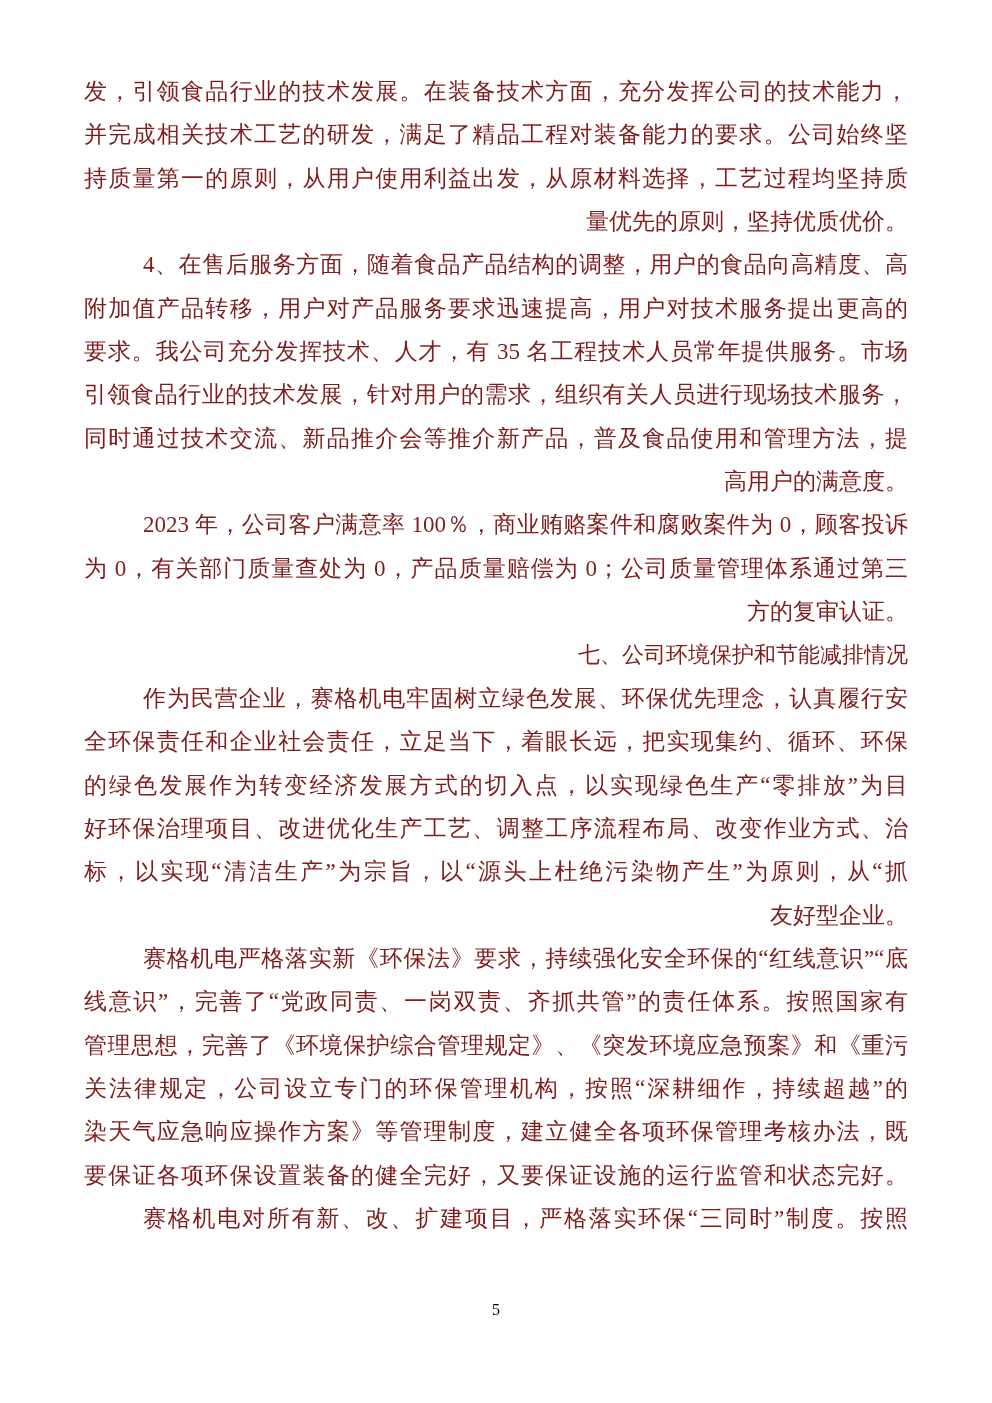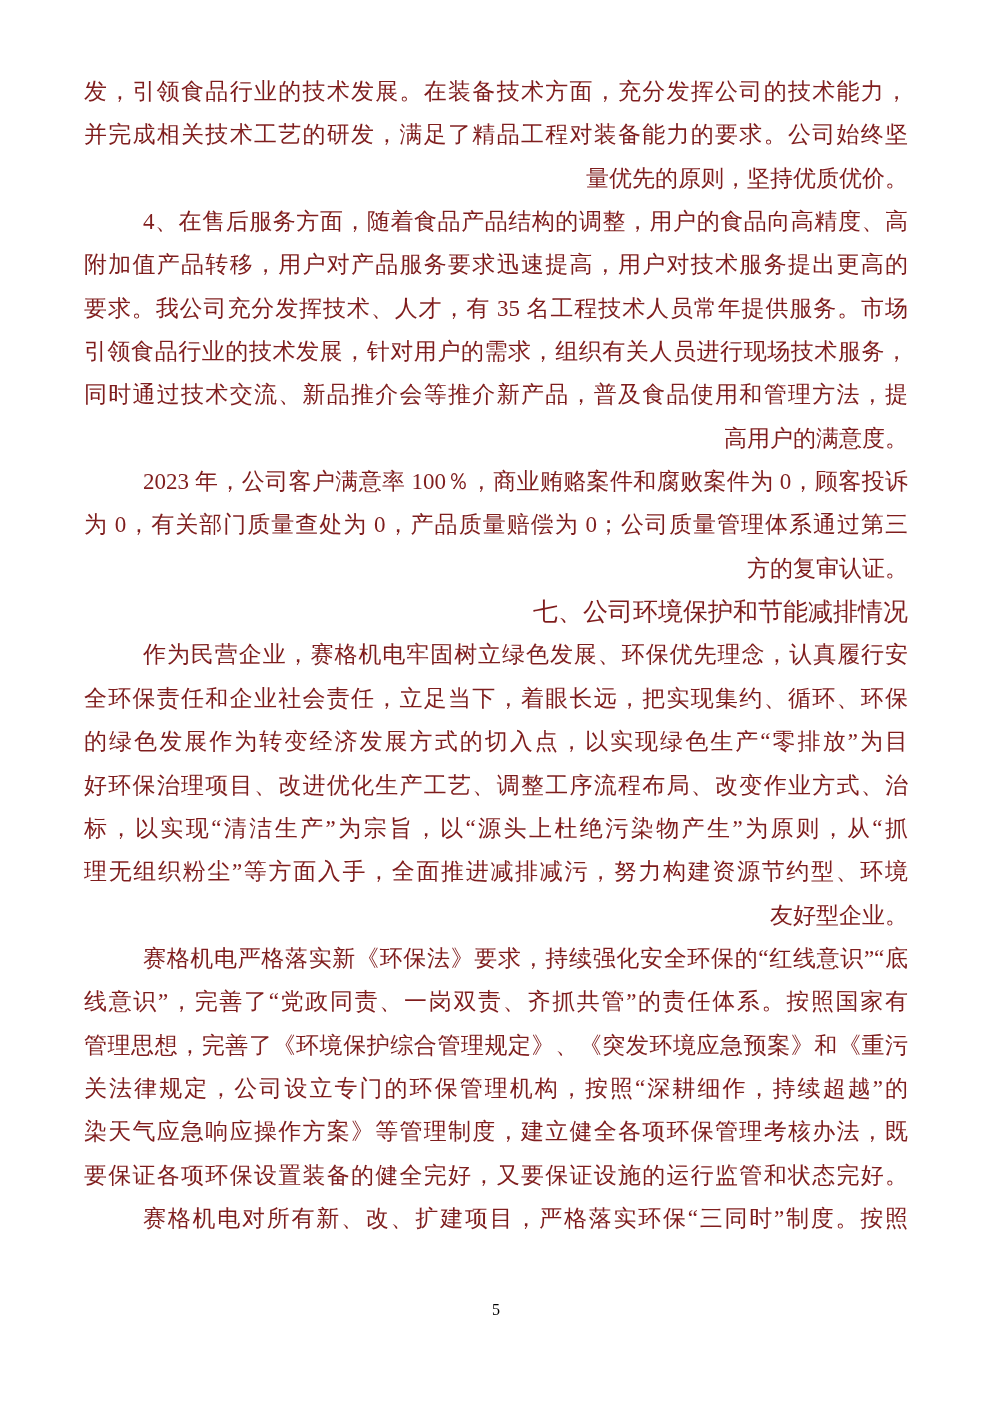--- a/index.html
+++ b/index.html
@@ -33,21 +33,21 @@
   }
   
   .ln.j {
     white-space: normal;
     text-align: justify;
     text-align-last: justify;
     text-justify: inter-character;
   }
   
   .ln.ind { padding-left: 59px; }
-  .heading .ln { font-size: 25px; }
+  .heading .ln { font-size: 22px; }
   .page-number {
     position: absolute;
     left: 0;
     top: 1297px;
     width: 992px;
     text-align: center;
     font-size: 16px;
     line-height: 26px;
     font-family: "Liberation Serif", "DejaVu Serif", serif;
     color: #000000;
@@ -55,20 +55,21 @@
 </style>
 </head>
 <body>
 
 <div class="page">
   <div class="content">
 
     <div class="para">
       <div class="ln j">发，引领食品行业的技术发展。在装备技术方面，充分发挥公司的技术能力，</div>
       <div class="ln j">并完成相关技术工艺的研发，满足了精品工程对装备能力的要求。公司始终坚</div>
+      <div class="ln j">持质量第一的原则，从用户使用利益出发，从原材料选择，工艺过程均坚持质</div>
       <div class="ln">量优先的原则，坚持优质优价。</div>
     </div>
 
     <div class="para">
       <div class="ln j ind">4、在售后服务方面，随着食品产品结构的调整，用户的食品向高精度、高</div>
       <div class="ln j">附加值产品转移，用户对产品服务要求迅速提高，用户对技术服务提出更高的</div>
       <div class="ln j">要求。我公司充分发挥技术、人才，有 35 名工程技术人员常年提供服务。市场</div>
       <div class="ln j">引领食品行业的技术发展，针对用户的需求，组织有关人员进行现场技术服务，</div>
       <div class="ln j">同时通过技术交流、新品推介会等推介新产品，普及食品使用和管理方法，提</div>
       <div class="ln">高用户的满意度。</div>
@@ -83,21 +84,20 @@
     <div class="para heading">
       <div class="ln ind">七、公司环境保护和节能减排情况</div>
     </div>
 
     <div class="para">
       <div class="ln j ind">作为民营企业，赛格机电牢固树立绿色发展、环保优先理念，认真履行安</div>
       <div class="ln j">全环保责任和企业社会责任，立足当下，着眼长远，把实现集约、循环、环保</div>
       <div class="ln j">的绿色发展作为转变经济发展方式的切入点，以实现绿色生产“零排放”为目</div>
       <div class="ln j">好环保治理项目、改进优化生产工艺、调整工序流程布局、改变作业方式、治</div>
       <div class="ln j">标，以实现“清洁生产”为宗旨，以“源头上杜绝污染物产生”为原则，从“抓</div>
-      <div class="ln j">理无组织粉尘”等方面入手，全面推进减排减污，努力构建资源节约型、环境</div>
       <div class="ln">友好型企业。</div>
     </div>
 
     <div class="para">
       <div class="ln j ind">赛格机电严格落实新《环保法》要求，持续强化安全环保的“红线意识”“底</div>
       <div class="ln j">线意识”，完善了“党政同责、一岗双责、齐抓共管”的责任体系。按照国家有</div>
       <div class="ln j">管理思想，完善了《环境保护综合管理规定》、《突发环境应急预案》和《重污</div>
       <div class="ln j">关法律规定，公司设立专门的环保管理机构，按照“深耕细作，持续超越”的</div>
       <div class="ln j">染天气应急响应操作方案》等管理制度，建立健全各项环保管理考核办法，既</div>
       <div class="ln j">要保证各项环保设置装备的健全完好，又要保证设施的运行监管和状态完好。</div>

